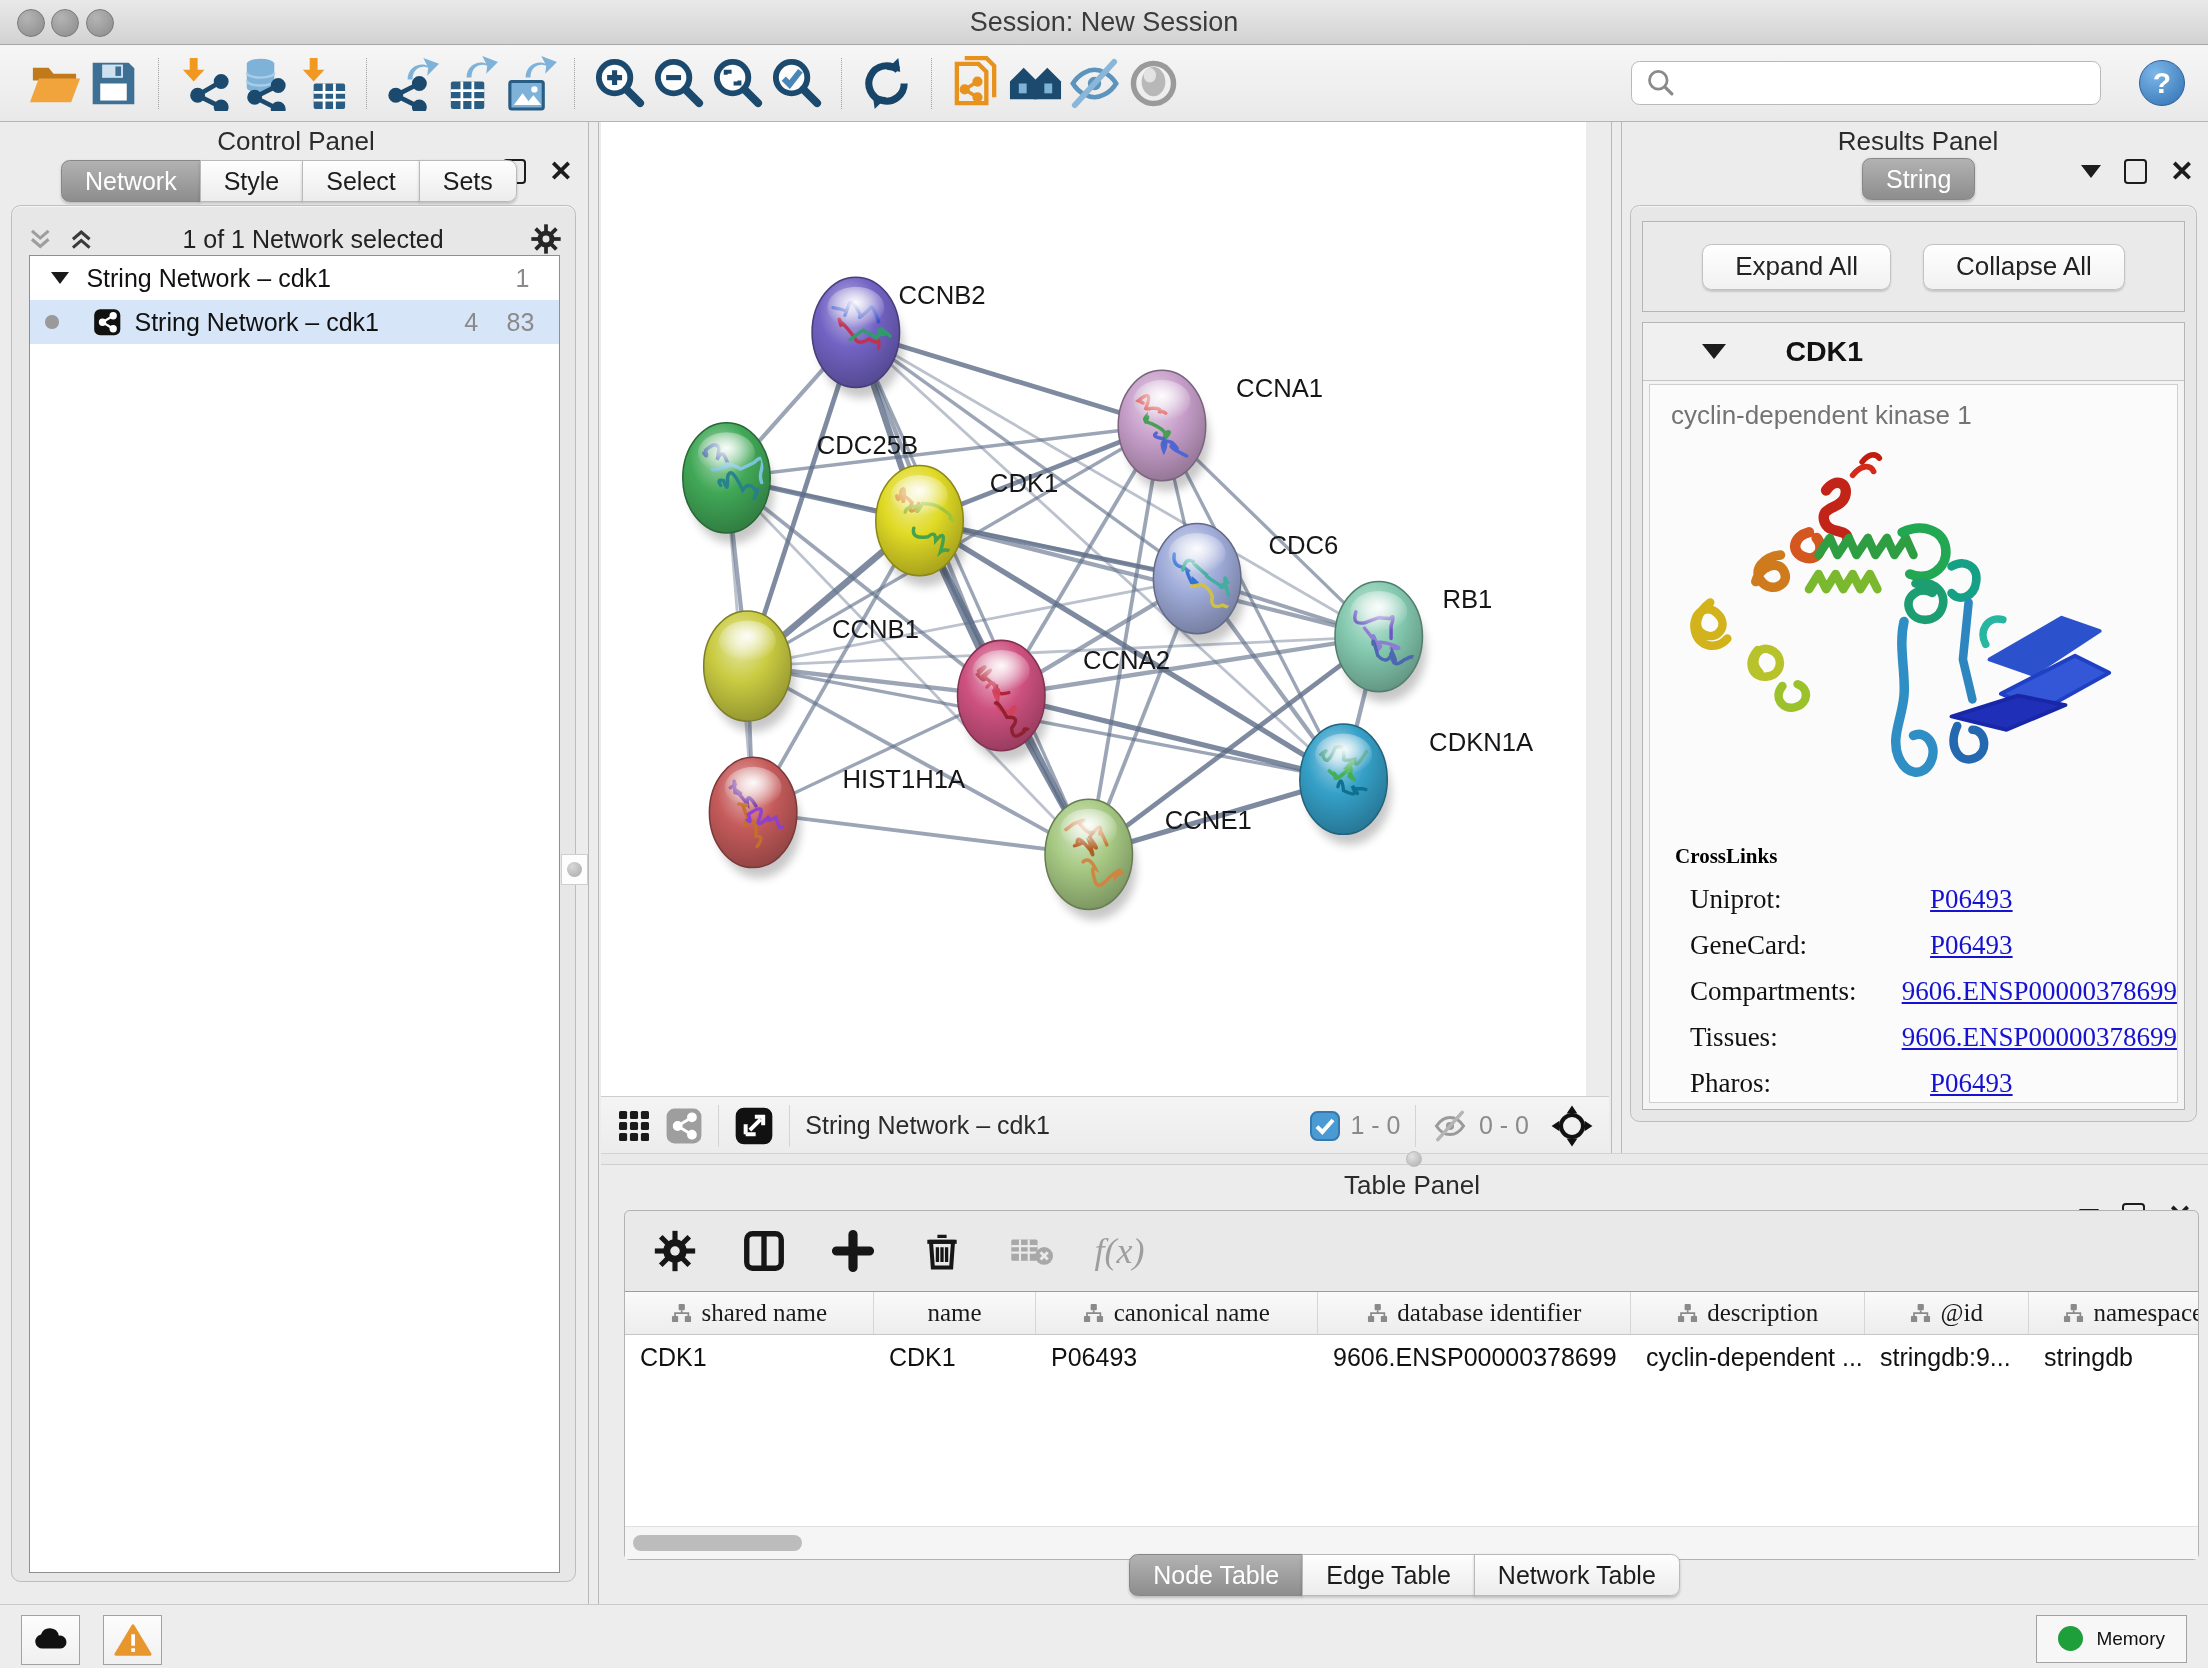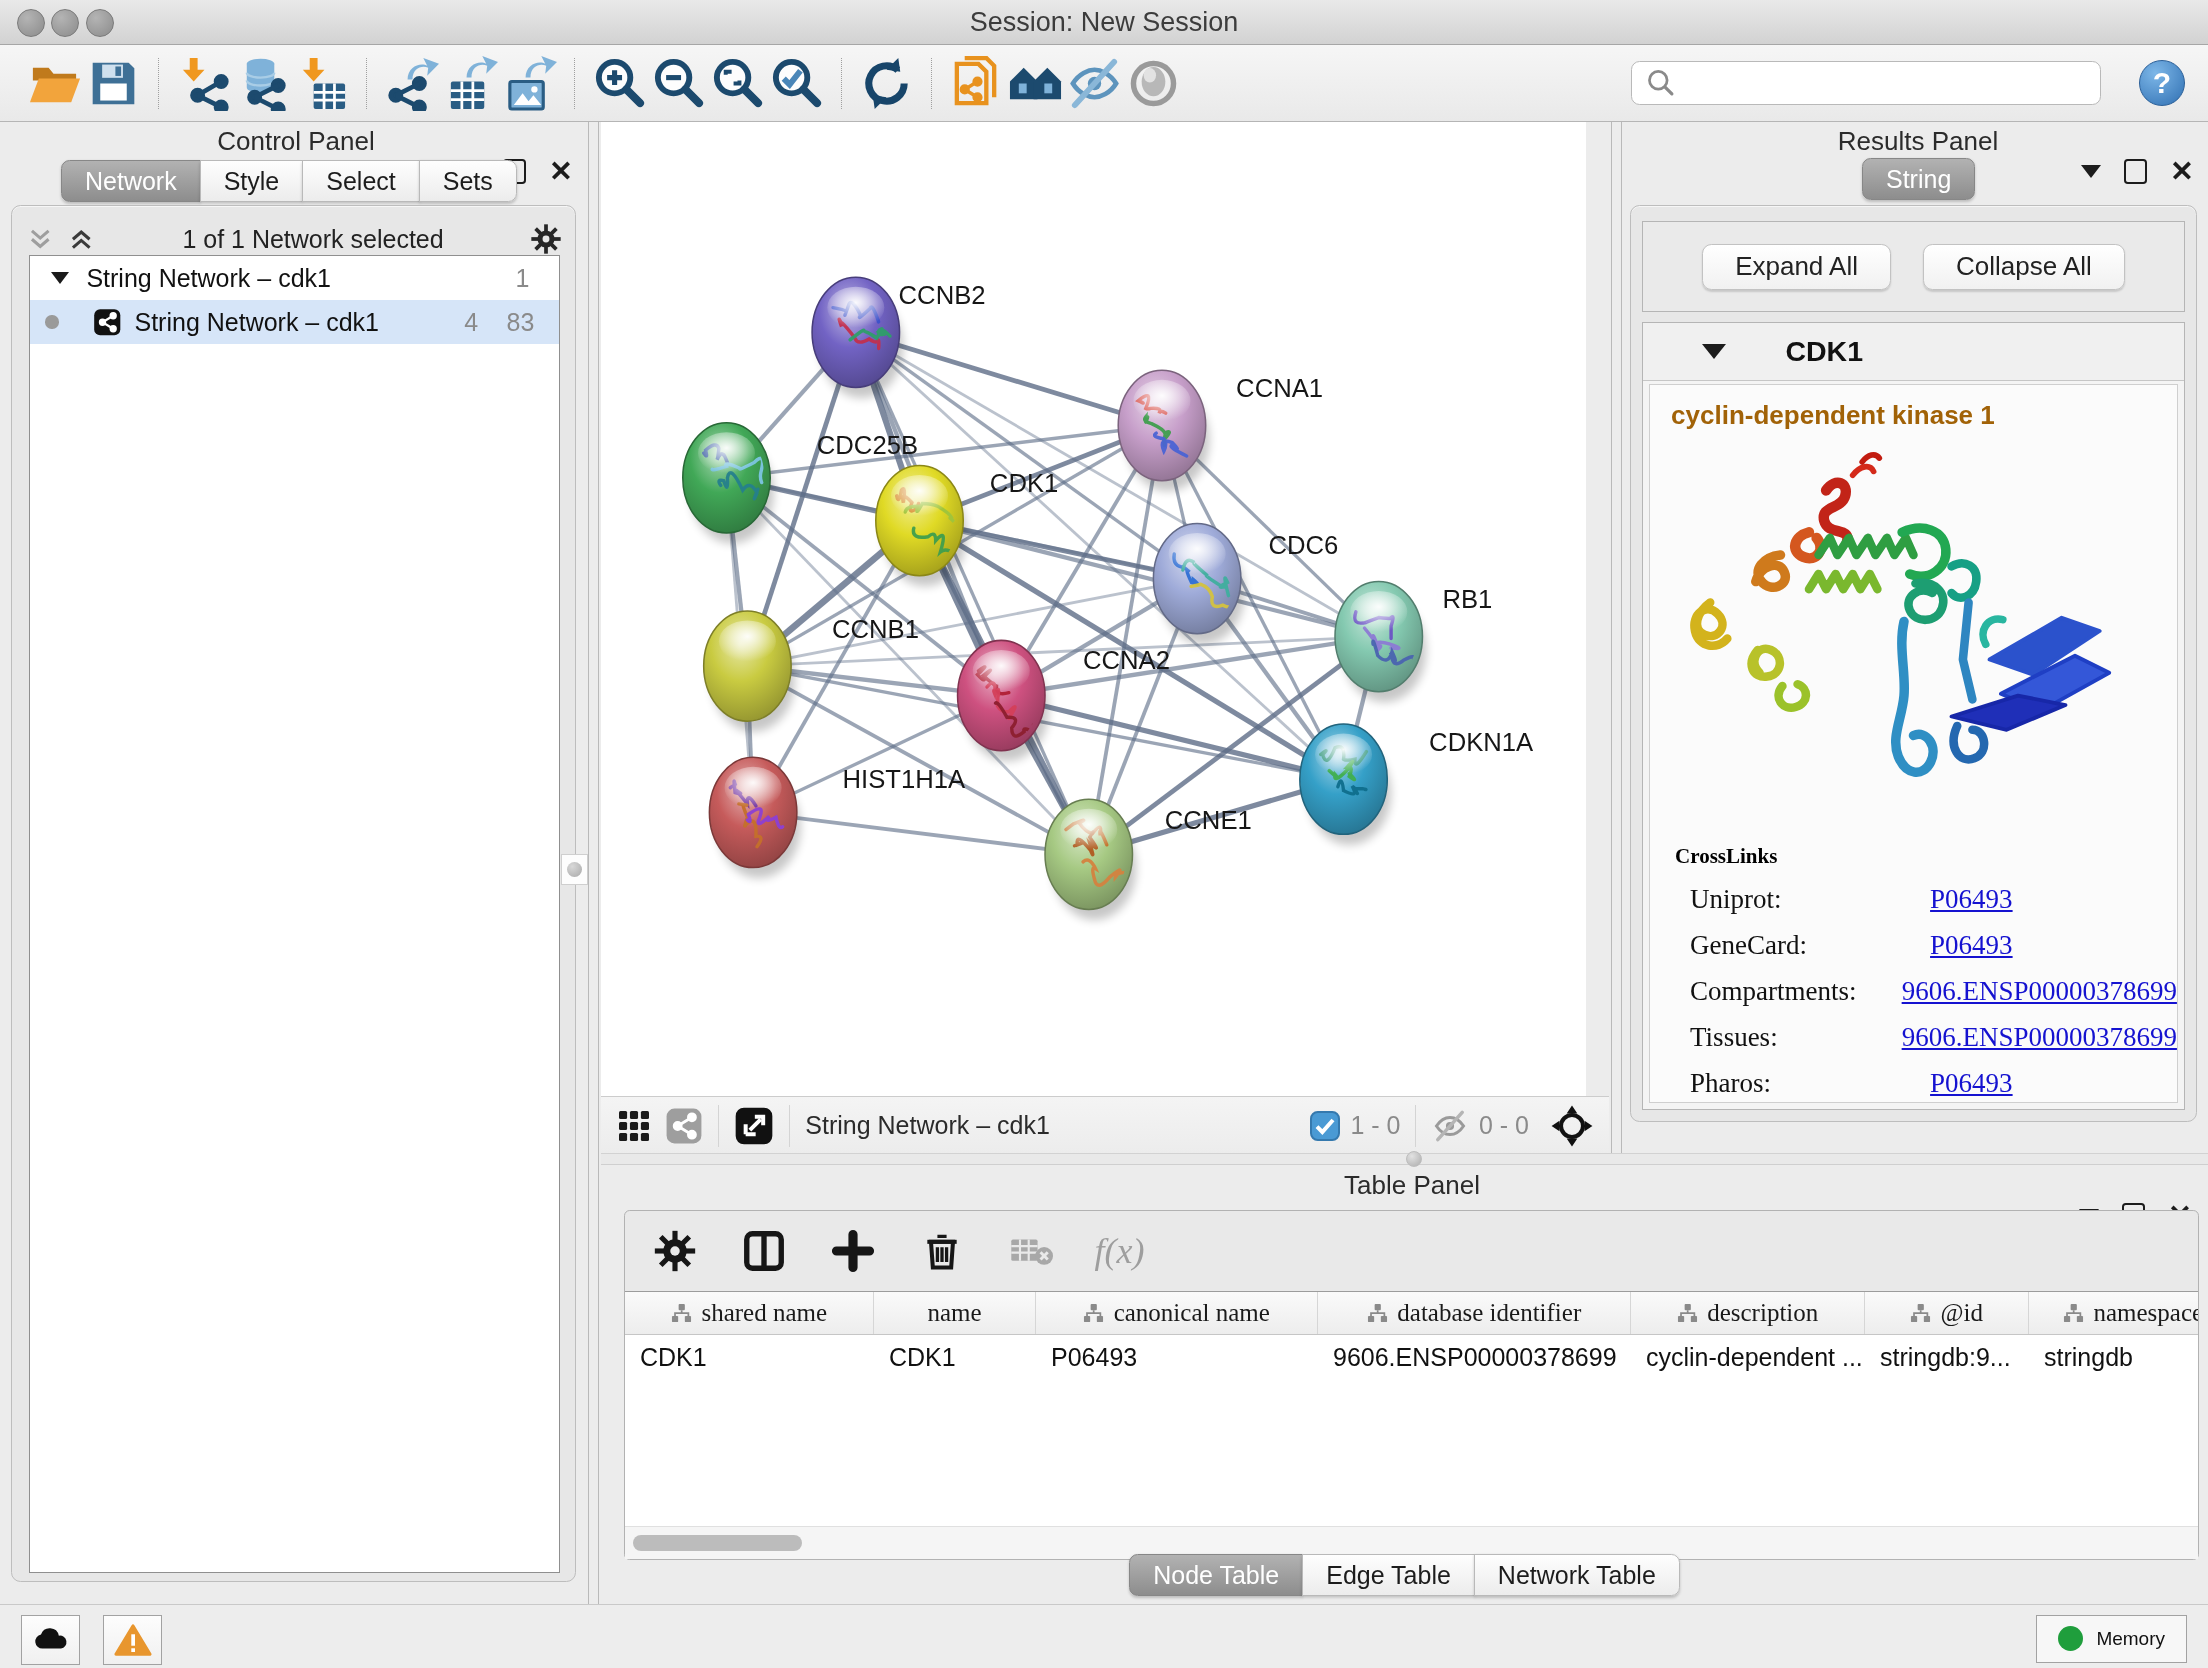--- a/index.html
+++ b/index.html
@@ -77,21 +77,21 @@
   .rp-container{position:absolute;left:1630px;top:205px;width:565px;height:915px;}
   .rp-btnbox{position:absolute;left:11.4px;top:15px;right:11.4px;height:89px;background:#eaeaea;
     border:1.9px solid #b5b5b5;display:flex;align-items:center;justify-content:center;gap:32px;}
   .rp-btn{height:44px;padding:0 32px;background:linear-gradient(#ffffff,#f1f1f1);border:1px solid #c2c2c2;
     border-radius:9.5px;font-size:26px;display:flex;align-items:center;box-shadow:0 1.9px 1.9px rgba(0,0,0,.15);}
   .rp-main{position:absolute;left:11.4px;top:116px;right:11.4px;bottom:11.4px;border:1.9px solid #b5b5b5;background:#f4f4f4;}
   .rp-sechead{height:57px;background:#f0f0f0;border-bottom:1.9px solid #c6c6c6;display:flex;align-items:center;
     padding-left:59px;gap:59px;}
   .rp-sechead .nm{font-size:28.5px;font-weight:bold;color:#111;}
   .rp-content{position:absolute;left:5.7px;right:5.7px;top:61px;bottom:5.7px;background:#fbfbfb;border:1px solid #cfcfcf;overflow:hidden;}
-  .rp-desc{margin:15px 0 0 21px;font-size:26px;color:#a16207;font-weight:bold;}
+  .rp-desc{margin:15px 0 0 21px;font-size:26px;color:#737373;}
   .xl{font-family:"Liberation Serif",serif;margin-left:25px;margin-top:23px;}
   .xl-title{font-size:21px;font-weight:bold;color:#000;}
   .xl-row{display:flex;font-size:27px;margin-top:15px;}
   .xl-row .lb{width:240px;color:#111;margin-left:15px;}
   .xl-row a{text-decoration:underline;}
 
   
   .tp-title{position:absolute;left:632px;top:1170px;width:1560px;}
   .tp-container{position:absolute;left:624px;top:1210px;width:1575px;height:350px;
     background:#e9e9e9;border:1.9px solid #b2b2b2;border-radius:5.7px;box-sizing:border-box;}

